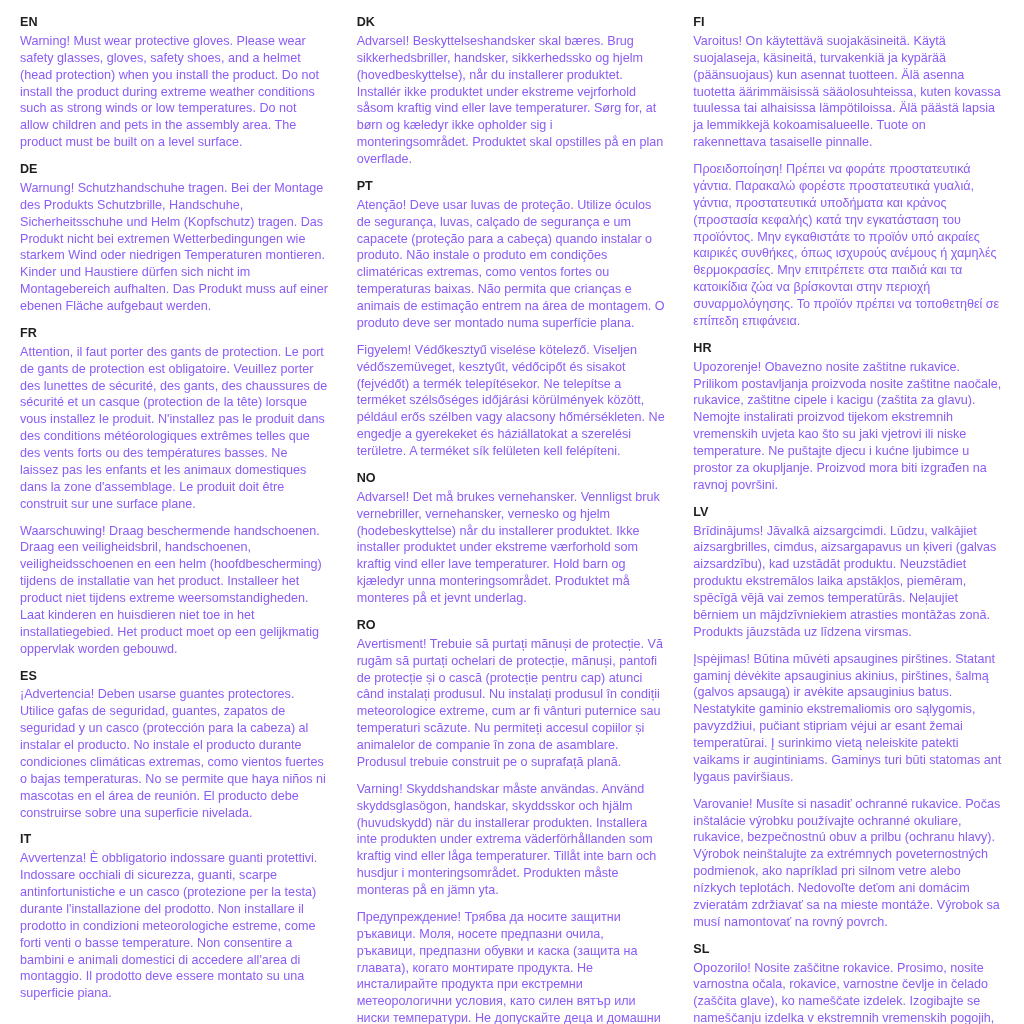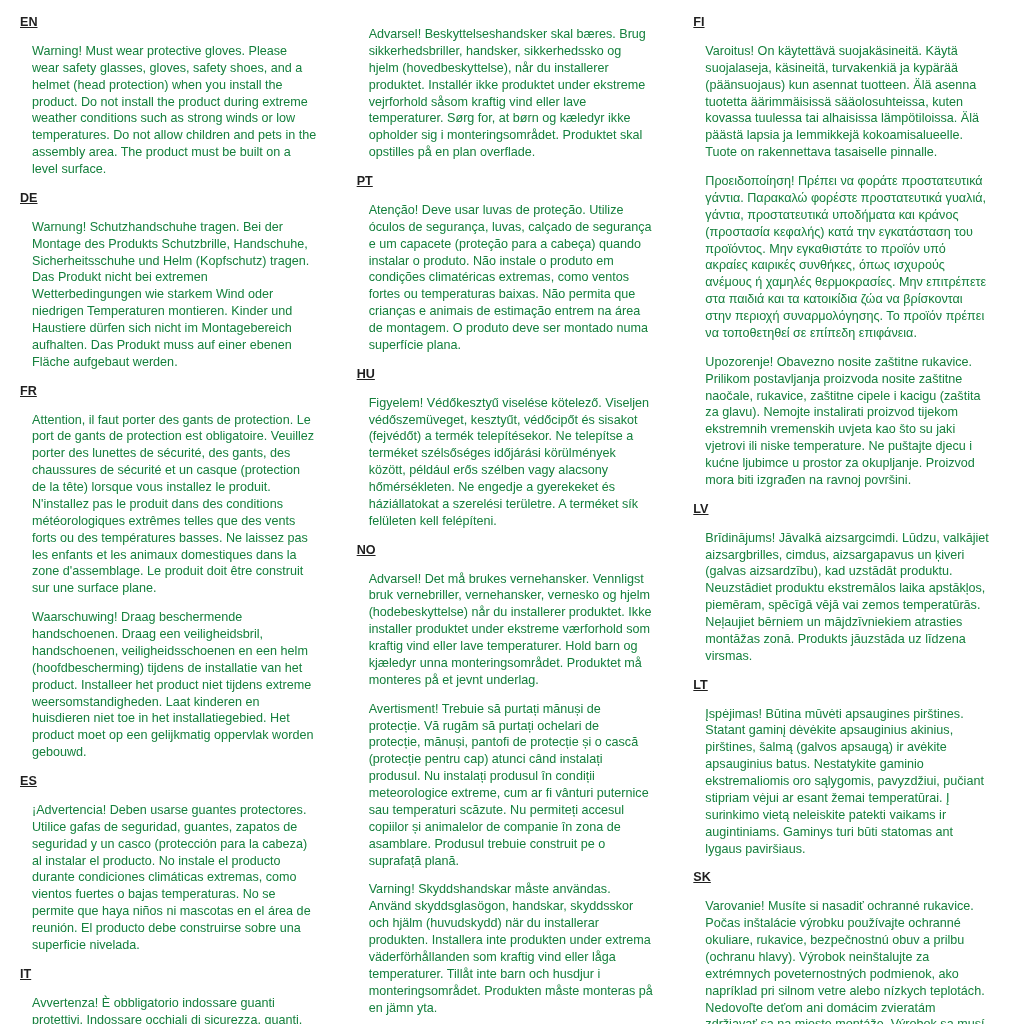--- a/index.html
+++ b/index.html
@@ -24,25 +24,24 @@
     min-width: 0;
   }
   .lang-section {
     margin: 0 0 10px 0;
   }
   .lang-code {
     font-size: 12.6px;
     font-weight: 700;
     color: #1f1f1f;
     margin: 0 0 2px 0;
-    text-decoration: underline;
   }
   .lang-text {
-    margin: 12px;
-    color: #15803d;
+    margin: 0;
+    color: #8b5cf6;
     word-wrap: break-word;
   }
 </style>
 </head>
 <body>
 
 <div class="page">
 
   <div class="column">
     <section class="lang-section">
@@ -66,67 +65,67 @@
     </section>
     <section class="lang-section">
       <h2 class="lang-code">IT</h2>
       <p class="lang-text">Avvertenza! È obbligatorio indossare guanti protettivi. Indossare occhiali di sicurezza, guanti, scarpe antinfortunistiche e un casco (protezione per la testa) durante l'installazione del prodotto. Non installare il prodotto in condizioni meteorologiche estreme, come forti venti o basse temperature. Non consentire a bambini e animali domestici di accedere all'area di montaggio. Il prodotto deve essere montato su una superficie piana.</p>
     </section>
 
   </div>
 
   <div class="column">
     <section class="lang-section">
+      <h2 class="lang-code">DK</h2>
       <p class="lang-text">Advarsel! Beskyttelseshandsker skal bæres. Brug sikkerhedsbriller, handsker, sikkerhedssko og hjelm (hovedbeskyttelse), når du installerer produktet. Installér ikke produktet under ekstreme vejrforhold såsom kraftig vind eller lave temperaturer. Sørg for, at børn og kæledyr ikke opholder sig i monteringsområdet. Produktet skal opstilles på en plan overflade.</p>
     </section>
     <section class="lang-section">
       <h2 class="lang-code">PT</h2>
       <p class="lang-text">Atenção! Deve usar luvas de proteção. Utilize óculos de segurança, luvas, calçado de segurança e um capacete (proteção para a cabeça) quando instalar o produto. Não instale o produto em condições climatéricas extremas, como ventos fortes ou temperaturas baixas. Não permita que crianças e animais de estimação entrem na área de montagem. O produto deve ser montado numa superfície plana.</p>
     </section>
     <section class="lang-section">
-      <h2 class="lang-code">HU</h2>
       <p class="lang-text">Figyelem! Védőkesztyű viselése kötelező. Viseljen védőszemüveget, kesztyűt, védőcipőt és sisakot (fejvédőt) a termék telepítésekor. Ne telepítse a terméket szélsőséges időjárási körülmények között, például erős szélben vagy alacsony hőmérsékleten. Ne engedje a gyerekeket és háziállatokat a szerelési területre. A terméket sík felületen kell felépíteni.</p>
     </section>
     <section class="lang-section">
       <h2 class="lang-code">NO</h2>
       <p class="lang-text">Advarsel! Det må brukes vernehansker. Vennligst bruk vernebriller, vernehansker, vernesko og hjelm (hodebeskyttelse) når du installerer produktet. Ikke installer produktet under ekstreme værforhold som kraftig vind eller lave temperaturer. Hold barn og kjæledyr unna monteringsområdet. Produktet må monteres på et jevnt underlag.</p>
     </section>
     <section class="lang-section">
+      <h2 class="lang-code">RO</h2>
       <p class="lang-text">Avertisment! Trebuie să purtați mănuși de protecție. Vă rugăm să purtați ochelari de protecție, mănuși, pantofi de protecție și o cască (protecție pentru cap) atunci când instalați produsul. Nu instalați produsul în condiții meteorologice extreme, cum ar fi vânturi puternice sau temperaturi scăzute. Nu permiteți accesul copiilor și animalelor de companie în zona de asamblare. Produsul trebuie construit pe o suprafață plană.</p>
     </section>
     <section class="lang-section">
       <p class="lang-text">Varning! Skyddshandskar måste användas. Använd skyddsglasögon, handskar, skyddsskor och hjälm (huvudskydd) när du installerar produkten. Installera inte produkten under extrema väderförhållanden som kraftig vind eller låga temperaturer. Tillåt inte barn och husdjur i monteringsområdet. Produkten måste monteras på en jämn yta.</p>
     </section>
     <section class="lang-section">
       <p class="lang-text">Предупреждение! Трябва да носите защитни ръкавици. Моля, носете предпазни очила, ръкавици, предпазни обувки и каска (защита на главата), когато монтирате продукта. Не инсталирайте продукта при екстремни метеорологични условия, като силен вятър или ниски температури. Не допускайте деца и домашни любимци в зоната за монтаж. Продуктът трябва да се монтира върху равна повърхност.</p>
     </section>
 
   </div>
 
   <div class="column">
     <section class="lang-section">
       <h2 class="lang-code">FI</h2>
       <p class="lang-text">Varoitus! On käytettävä suojakäsineitä. Käytä suojalaseja, käsineitä, turvakenkiä ja kypärää (päänsuojaus) kun asennat tuotteen. Älä asenna tuotetta äärimmäisissä sääolosuhteissa, kuten kovassa tuulessa tai alhaisissa lämpötiloissa. Älä päästä lapsia ja lemmikkejä kokoamisalueelle. Tuote on rakennettava tasaiselle pinnalle.</p>
     </section>
     <section class="lang-section">
       <p class="lang-text">Προειδοποίηση! Πρέπει να φοράτε προστατευτικά γάντια. Παρακαλώ φορέστε προστατευτικά γυαλιά, γάντια, προστατευτικά υποδήματα και κράνος (προστασία κεφαλής) κατά την εγκατάσταση του προϊόντος. Μην εγκαθιστάτε το προϊόν υπό ακραίες καιρικές συνθήκες, όπως ισχυρούς ανέμους ή χαμηλές θερμοκρασίες. Μην επιτρέπετε στα παιδιά και τα κατοικίδια ζώα να βρίσκονται στην περιοχή συναρμολόγησης. Το προϊόν πρέπει να τοποθετηθεί σε επίπεδη επιφάνεια.</p>
     </section>
     <section class="lang-section">
+      <h2 class="lang-code">HR</h2>
       <p class="lang-text">Upozorenje! Obavezno nosite zaštitne rukavice. Prilikom postavljanja proizvoda nosite zaštitne naočale, rukavice, zaštitne cipele i kacigu (zaštita za glavu). Nemojte instalirati proizvod tijekom ekstremnih vremenskih uvjeta kao što su jaki vjetrovi ili niske temperature. Ne puštajte djecu i kućne ljubimce u prostor za okupljanje. Proizvod mora biti izgrađen na ravnoj površini.</p>
     </section>
     <section class="lang-section">
       <h2 class="lang-code">LV</h2>
       <p class="lang-text">Brīdinājums! Jāvalkā aizsargcimdi. Lūdzu, valkājiet aizsargbrilles, cimdus, aizsargapavus un ķiveri (galvas aizsardzību), kad uzstādāt produktu. Neuzstādiet produktu ekstremālos laika apstākļos, piemēram, spēcīgā vējā vai zemos temperatūrās. Neļaujiet bērniem un mājdzīvniekiem atrasties montāžas zonā. Produkts jāuzstāda uz līdzena virsmas.</p>
     </section>
     <section class="lang-section">
-      <h2 class="lang-code">LT</h2>
       <p class="lang-text">Įspėjimas! Būtina mūvėti apsaugines pirštines. Statant gaminį dėvėkite apsauginius akinius, pirštines, šalmą (galvos apsaugą) ir avėkite apsauginius batus. Nestatykite gaminio ekstremaliomis oro sąlygomis, pavyzdžiui, pučiant stipriam vėjui ar esant žemai temperatūrai. Į surinkimo vietą neleiskite patekti vaikams ir augintiniams. Gaminys turi būti statomas ant lygaus paviršiaus.</p>
     </section>
     <section class="lang-section">
-      <h2 class="lang-code">SK</h2>
       <p class="lang-text">Varovanie! Musíte si nasadiť ochranné rukavice. Počas inštalácie výrobku používajte ochranné okuliare, rukavice, bezpečnostnú obuv a prilbu (ochranu hlavy). Výrobok neinštalujte za extrémnych poveternostných podmienok, ako napríklad pri silnom vetre alebo nízkych teplotách. Nedovoľte deťom ani domácim zvieratám zdržiavať sa na mieste montáže. Výrobok sa musí namontovať na rovný povrch.</p>
     </section>
     <section class="lang-section">
       <h2 class="lang-code">SL</h2>
       <p class="lang-text">Opozorilo! Nosite zaščitne rokavice. Prosimo, nosite varnostna očala, rokavice, varnostne čevlje in čelado (zaščita glave), ko nameščate izdelek. Izogibajte se nameščanju izdelka v ekstremnih vremenskih pogojih, kot so močni vetrovi ali nizke temperature. Ne dovolite, da otroci in hišni ljubljenčki vstopijo v območje montaže. Izdelek mora biti nameščen na ravni površini.Let me know if you need any further adjustments!</p>
     </section>
 
   </div>
 
 </div>

